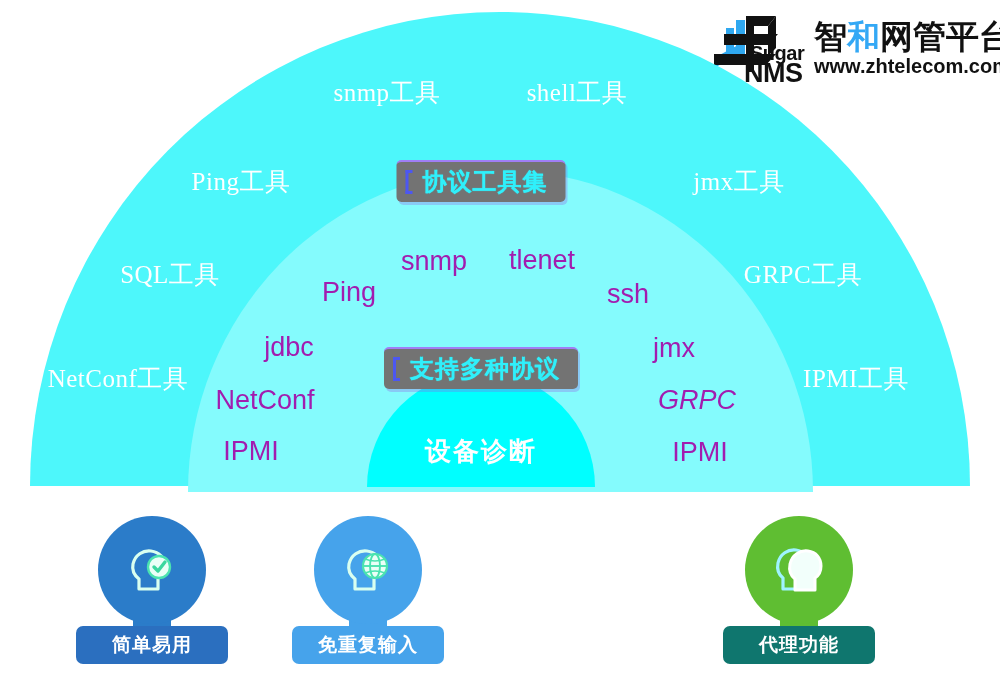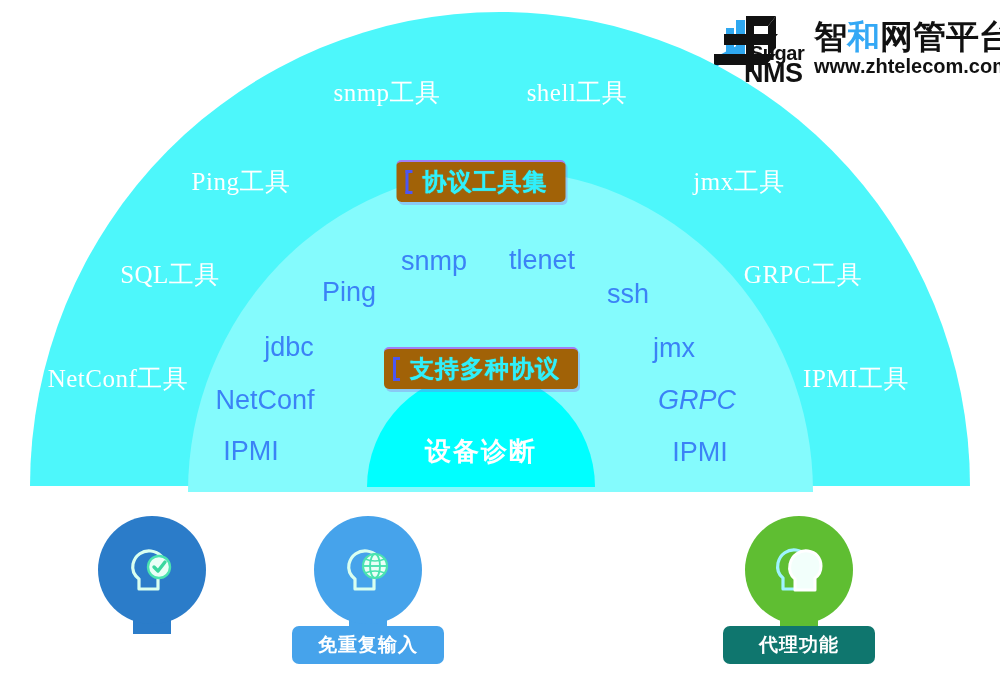--- a/index.html
+++ b/index.html
@@ -112,41 +112,41 @@
     pointer-events: none;
   }
   .outer-label {
     font-family: "Liberation Serif", serif;
     color: #ffffff;
     font-size: 25px;
     letter-spacing: 0.5px;
   }
   .mid-label {
     font-family: "Liberation Sans", sans-serif;
-    color: #3b82f6;
+    color: #a21caf;
     font-size: 27px;
     font-weight: normal;
   }
   .core-label {
     font-family: "Liberation Sans", sans-serif;
     color: #ffffff;
     font-size: 26px;
     font-weight: bold;
     letter-spacing: 2px;
   }
 
   
   .ribbon {
     position: absolute;
     transform: translate(-50%, -50%);
     height: 40px;
     padding: 0 18px 0 26px;
     display: flex;
     align-items: center;
-    background: #a16207;
+    background: #737373;
     border-radius: 5px;
     box-shadow: 2px 3px 0 rgba(150, 90, 230, 0.30);
     border-top: 2px solid #a07ef5;
   }
   .ribbon::before {
     content: "";
     position: absolute;
     left: 9px;
     top: 8px;
     width: 7px;
@@ -279,20 +279,21 @@
       <div class="card" style="left: 76px;">
         <div class="card-pin" style="background: rgb(43, 124, 201);"></div>
         <div class="card-bubble" style="background: rgb(43, 124, 201);"></div>
         <div class="card-icon">
     <svg width="54" height="54" viewBox="0 0 54 54">
       <path d="M14 46 L14 36 C9 32 7 26 8 21 C10 12 18 7 26 8 C34 9 40 15 40 23 C40 30 36 33 33 35 L33 46 Z" fill="none" stroke="#d9fff0" stroke-width="3.2" stroke-linejoin="round"></path>
       <circle cx="34" cy="24" r="11" fill="#eafff7" stroke="#4be3b0" stroke-width="2.4"></circle>
       <polyline points="29,24 33,28 40,19" fill="none" stroke="#3ad79f" stroke-width="3.4" stroke-linecap="round" stroke-linejoin="round"></polyline>
     </svg>
         </div>
+        <div class="card-label" style="background: rgb(43, 111, 191);">简单易用</div>
       </div>
       <div class="card" style="left: 292px;">
         <div class="card-pin" style="background: rgb(70, 163, 235);"></div>
         <div class="card-bubble" style="background: rgb(70, 163, 235);"></div>
         <div class="card-icon">
     <svg width="54" height="54" viewBox="0 0 54 54">
       <path d="M14 46 L14 36 C9 32 7 26 8 21 C10 12 18 7 26 8 C34 9 40 15 40 23 C40 30 36 33 33 35 L33 46 Z" fill="none" stroke="#d9fff0" stroke-width="3.2" stroke-linejoin="round"></path>
       <circle cx="34" cy="23" r="12" fill="#eafff7" stroke="#4be3b0" stroke-width="2.2"></circle>
       <ellipse cx="34" cy="23" rx="5" ry="12" fill="none" stroke="#4be3b0" stroke-width="1.9"></ellipse>
       <line x1="22" y1="23" x2="46" y2="23" stroke="#4be3b0" stroke-width="1.9"></line>

